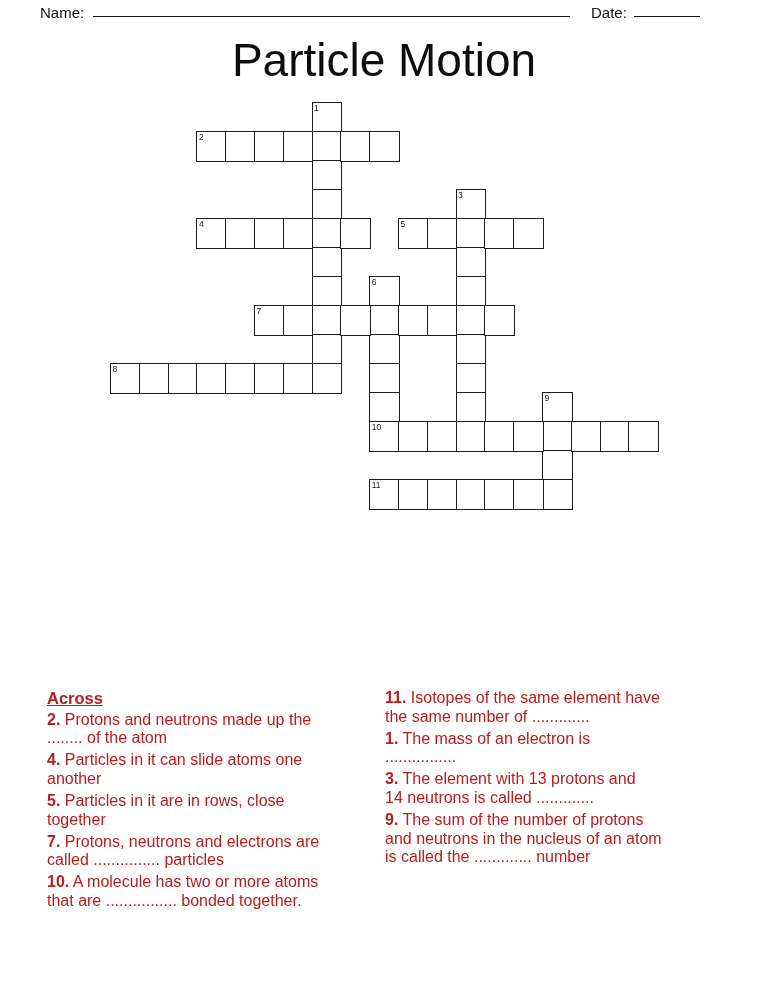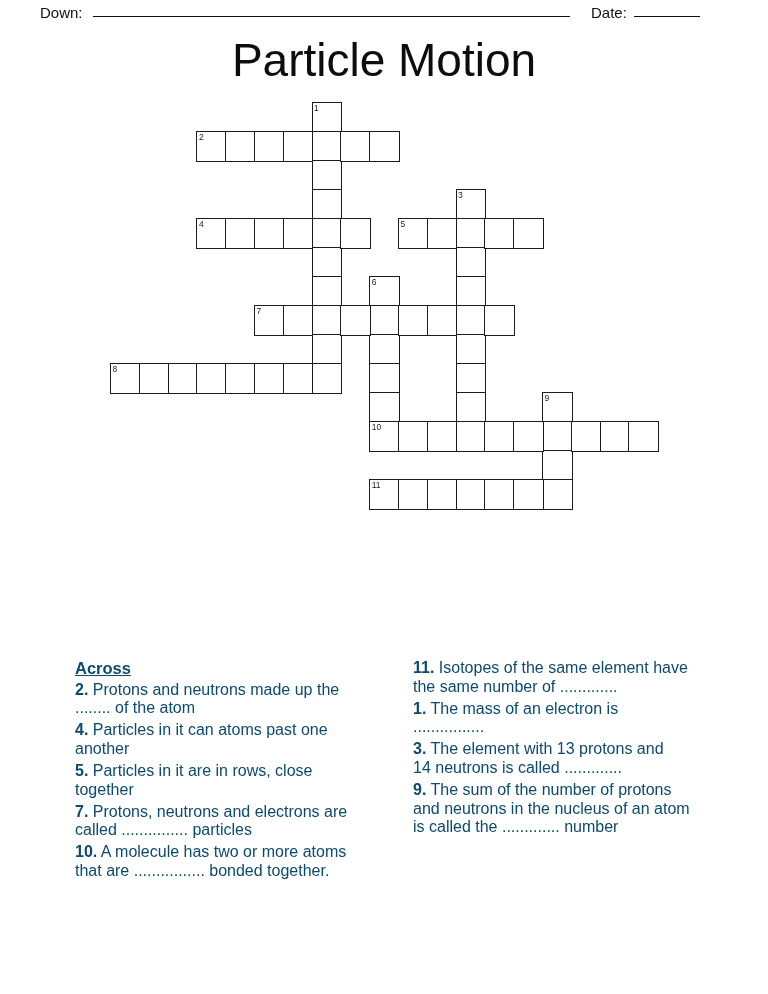--- a/index.html
+++ b/index.html
@@ -19,34 +19,34 @@
   .grid{position:absolute;left:110px;top:102px;}
   .cell{
     position:absolute;box-sizing:border-box;
     width:30.5px;height:30.7px;
     border:1.7px solid #1c1c1c;background:#fff;
   }
   .cellnum{
     position:absolute;left:1.5px;top:0.5px;
     font-size:8.5px;line-height:9px;color:#222;
   }
-  .clues{position:absolute;top:659px;width:340px;font-size:16px;line-height:18.6px;color:#0c4a6e;margin-left:28px;}
+  .clues{position:absolute;top:689px;width:340px;font-size:16px;line-height:18.6px;color:#b91c1c;}
   .clues.left{left:47px;}
   .clues.right{left:385px;}
   .clue-head{font-weight:bold;text-decoration:underline;font-size:16.5px;margin:0 0 3px 0;}
   .clue{margin:0 0 3.5px 0;}
   .cnum{font-weight:bold;text-align:right;}
   .clue-text{white-space:pre-wrap;}
 </style>
 </head>
 <body>
 
 <div class="page">
 
-  <span class="hdr-label" style="left:40px;top:4px">Down:</span>
+  <span class="hdr-label" style="left:40px;top:4px">Name:</span>
   <div class="hline" style="left:93px;top:2px;width:477px"></div>
 
   <span class="hdr-label" style="left:591px;top:4px">Date:</span>
   <div class="hline" style="left:634px;top:2px;width:66px"></div>
 
   <h1 class="title">Particle Motion</h1>
 
   <div class="grid">
       <div class="cell" style="left: 201.6px; top: 0px;">
         <span class="cellnum">1</span>
@@ -140,21 +140,21 @@
       <div class="cell" style="left: 345.6px; top: 377px;"></div>
       <div class="cell" style="left: 374.4px; top: 377px;"></div>
       <div class="cell" style="left: 403.2px; top: 377px;"></div>
     </div>
 
   <div class="clues left">
     <div class="clue-head">Across</div>
     <div>
         <div class="clue"><b class="cnum">2.</b><span class="clue-text"> Protons and neutrons made up the
 ........ of the atom</span></div>
-        <div class="clue"><b class="cnum">4.</b><span class="clue-text"> Particles in it can atoms past one
+        <div class="clue"><b class="cnum">4.</b><span class="clue-text"> Particles in it can slide atoms one
 another</span></div>
         <div class="clue"><b class="cnum">5.</b><span class="clue-text"> Particles in it are in rows, close
 together</span></div>
         <div class="clue"><b class="cnum">7.</b><span class="clue-text"> Protons, neutrons and electrons are
 called ............... particles</span></div>
         <div class="clue"><b class="cnum">10.</b><span class="clue-text"> A molecule has two or more atoms
 that are ................ bonded together.</span></div>
       </div>
   </div>
 

